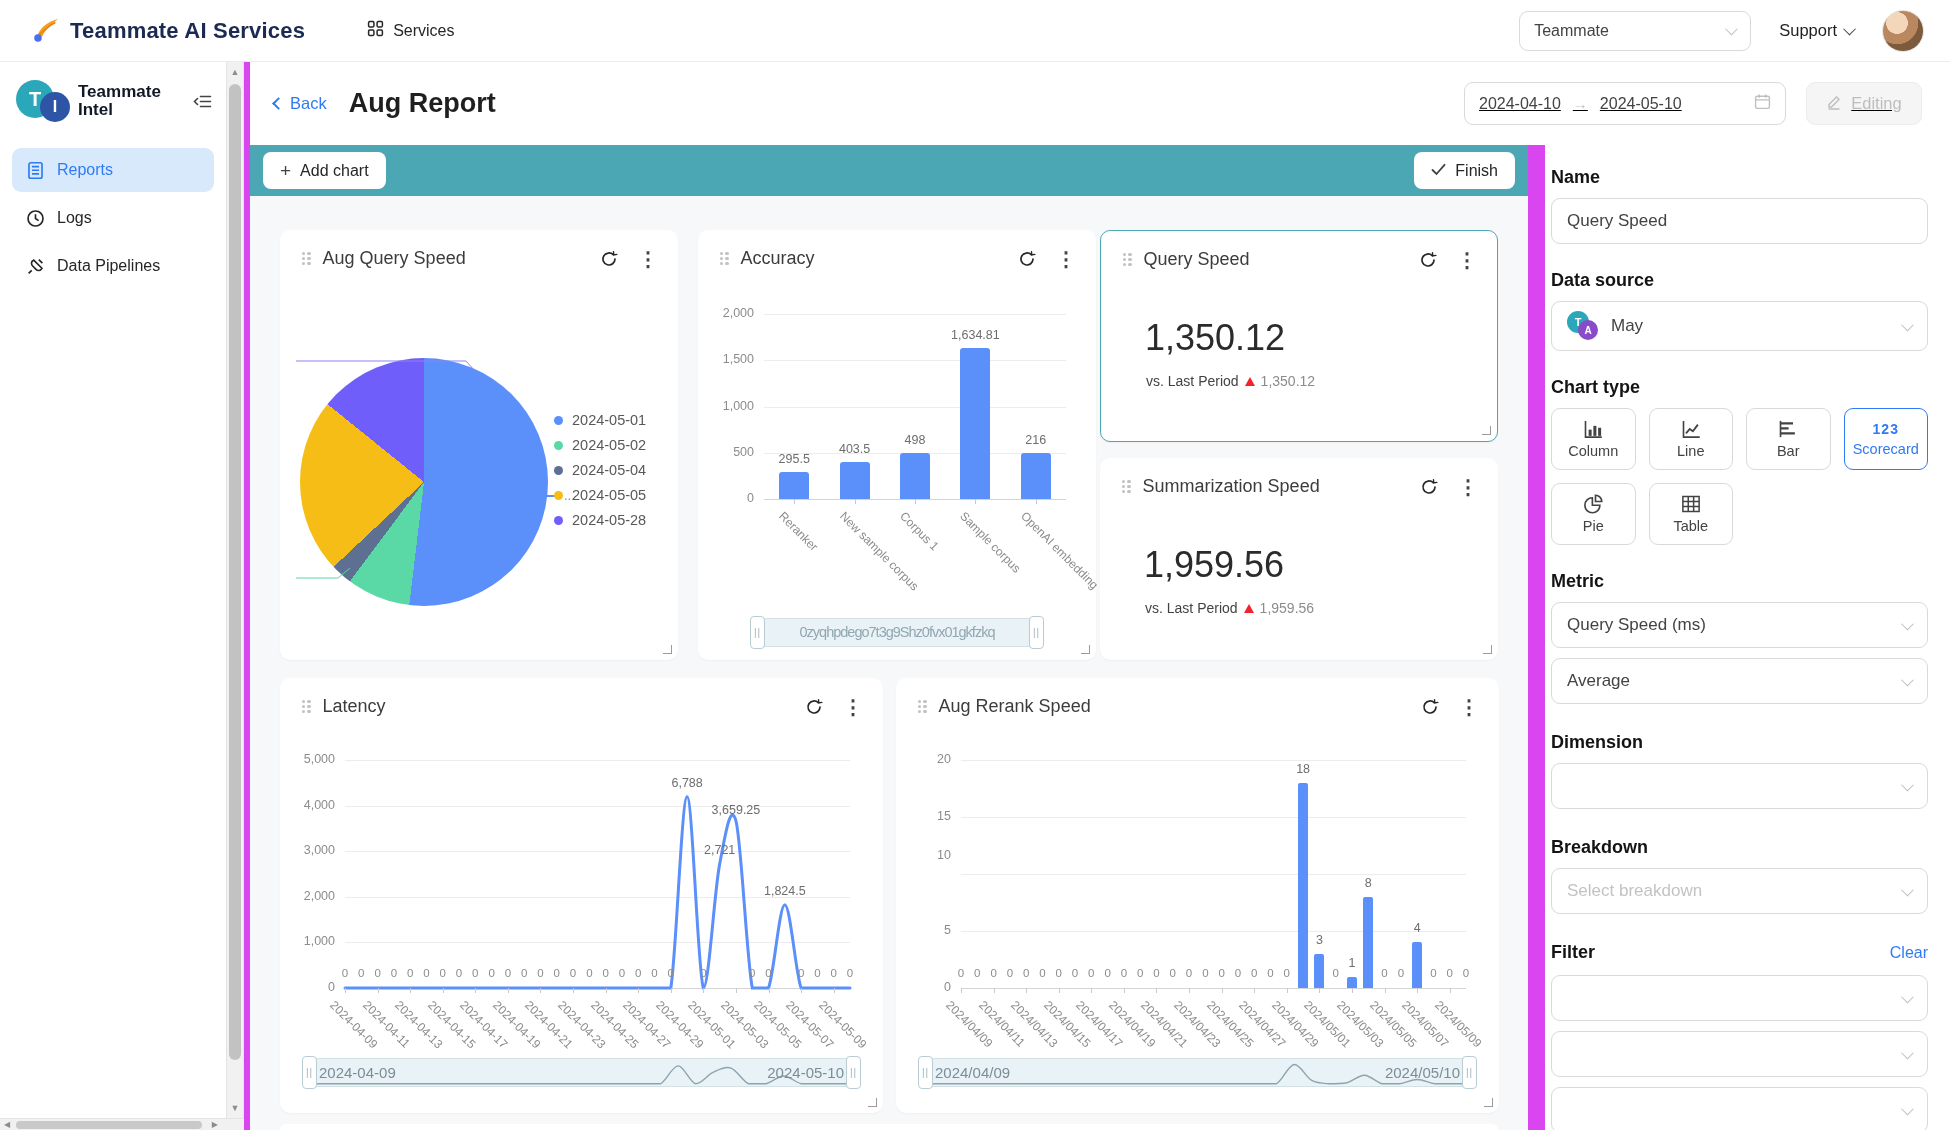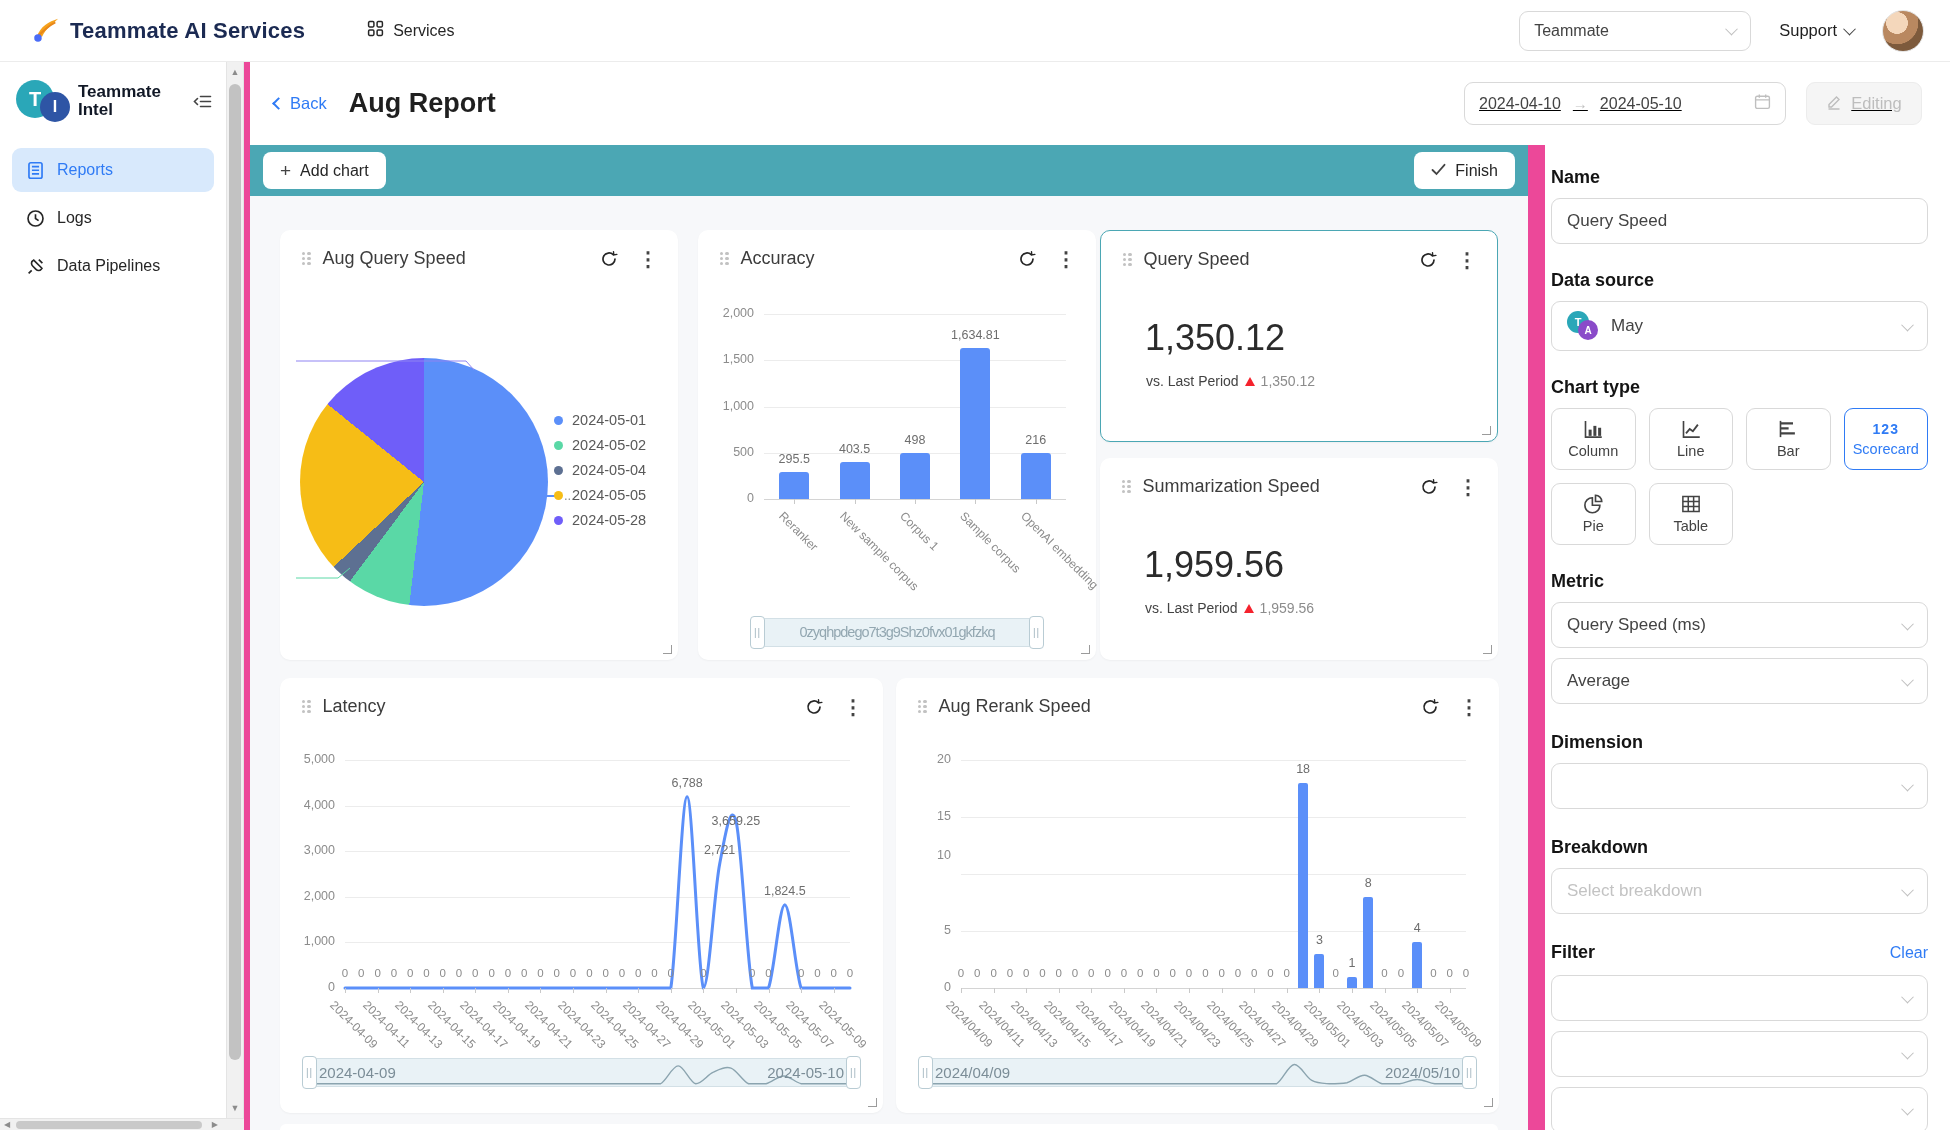--- a/index.html
+++ b/index.html
@@ -1,18 +1,18 @@
 <!DOCTYPE html>
 <html><head>
 <meta charset="utf-8">
 <style>
   * { box-sizing: border-box; margin: 0; padding: 0; }
   html,body { background:#fff; }
   body { font-family: "Liberation Sans", sans-serif; }
-  #stage { position:relative; width:1950px; height:1130px; background:#ec4899; overflow:hidden; }
+  #stage { position:relative; width:1950px; height:1130px; background:#d946ef; overflow:hidden; }
 
   
   #navbar { position:absolute; left:0; top:0; width:1950px; height:62px; background:#fff;
             border-bottom:1px solid #ececec; display:flex; align-items:center; padding:0 26px 0 30px; }
   .brand { display:flex; align-items:center; gap:10px; }
   .brand-text { font-size:22px; font-weight:800; color:#1b2a52; letter-spacing:.2px; }
   .nav-services { display:flex; align-items:center; gap:9px; margin-left:62px; font-size:16px; color:#262626; cursor:pointer; }
   .nav-right { margin-left:auto; display:flex; align-items:center; gap:28px; }
   .workspace-select { width:232px; height:40px; border:1px solid #d9d9d9; border-radius:9px; display:flex;
                       align-items:center; padding:0 14px; font-size:16px; color:#434343; background:#fff; }
@@ -533,21 +533,21 @@
           <div class="val-label" style="left: 228.065px; top: 207px; font-size: 11.5px; color: rgb(140, 140, 140);">0</div>
           <div class="val-label" style="left: 244.355px; top: 207px; font-size: 11.5px; color: rgb(140, 140, 140);">0</div>
           <div class="val-label" style="left: 260.645px; top: 207px; font-size: 11.5px; color: rgb(140, 140, 140);">0</div>
           <div class="val-label" style="left: 276.935px; top: 207px; font-size: 11.5px; color: rgb(140, 140, 140);">0</div>
           <div class="val-label" style="left: 293.226px; top: 207px; font-size: 11.5px; color: rgb(140, 140, 140);">0</div>
           <div class="val-label" style="left: 309.516px; top: 207px; font-size: 11.5px; color: rgb(140, 140, 140);">0</div>
           <div class="val-label" style="left: 325.806px; top: 207px; font-size: 11.5px; color: rgb(140, 140, 140);">0</div>
           <div class="val-label" style="left: 342.097px; top: 15.7992px;">6,788</div>
           <div class="val-label" style="left: 358.387px; top: 207px; font-size: 11.5px; color: rgb(140, 140, 140);">0</div>
           <div class="val-label" style="left: 374.677px; top: 82.9224px;">2,721</div>
-          <div class="val-label" style="left: 390.968px; top: 54px;">3,659.25</div>
+          <div class="val-label" style="left: 390.968px; top: 43px;">3,659.25</div>
           <div class="val-label" style="left: 407.258px; top: 207px; font-size: 11.5px; color: rgb(140, 140, 140);">0</div>
           <div class="val-label" style="left: 423.548px; top: 207px; font-size: 11.5px; color: rgb(140, 140, 140);">0</div>
           <div class="val-label" style="left: 439.839px; top: 123.803px;">1,824.5</div>
           <div class="val-label" style="left: 456.129px; top: 207px; font-size: 11.5px; color: rgb(140, 140, 140);">0</div>
           <div class="val-label" style="left: 472.419px; top: 207px; font-size: 11.5px; color: rgb(140, 140, 140);">0</div>
           <div class="val-label" style="left: 488.71px; top: 207px; font-size: 11.5px; color: rgb(140, 140, 140);">0</div>
           <div class="val-label" style="left: 505px; top: 207px; font-size: 11.5px; color: rgb(140, 140, 140);">0</div>
           <div class="x-tick" style="left: 0px; top: 228px;"></div>
           <div class="x-label" style="left: -8px; top: 238px;">2024-04-09</div>
           <div class="x-tick" style="left: 32.5806px; top: 228px;"></div>

